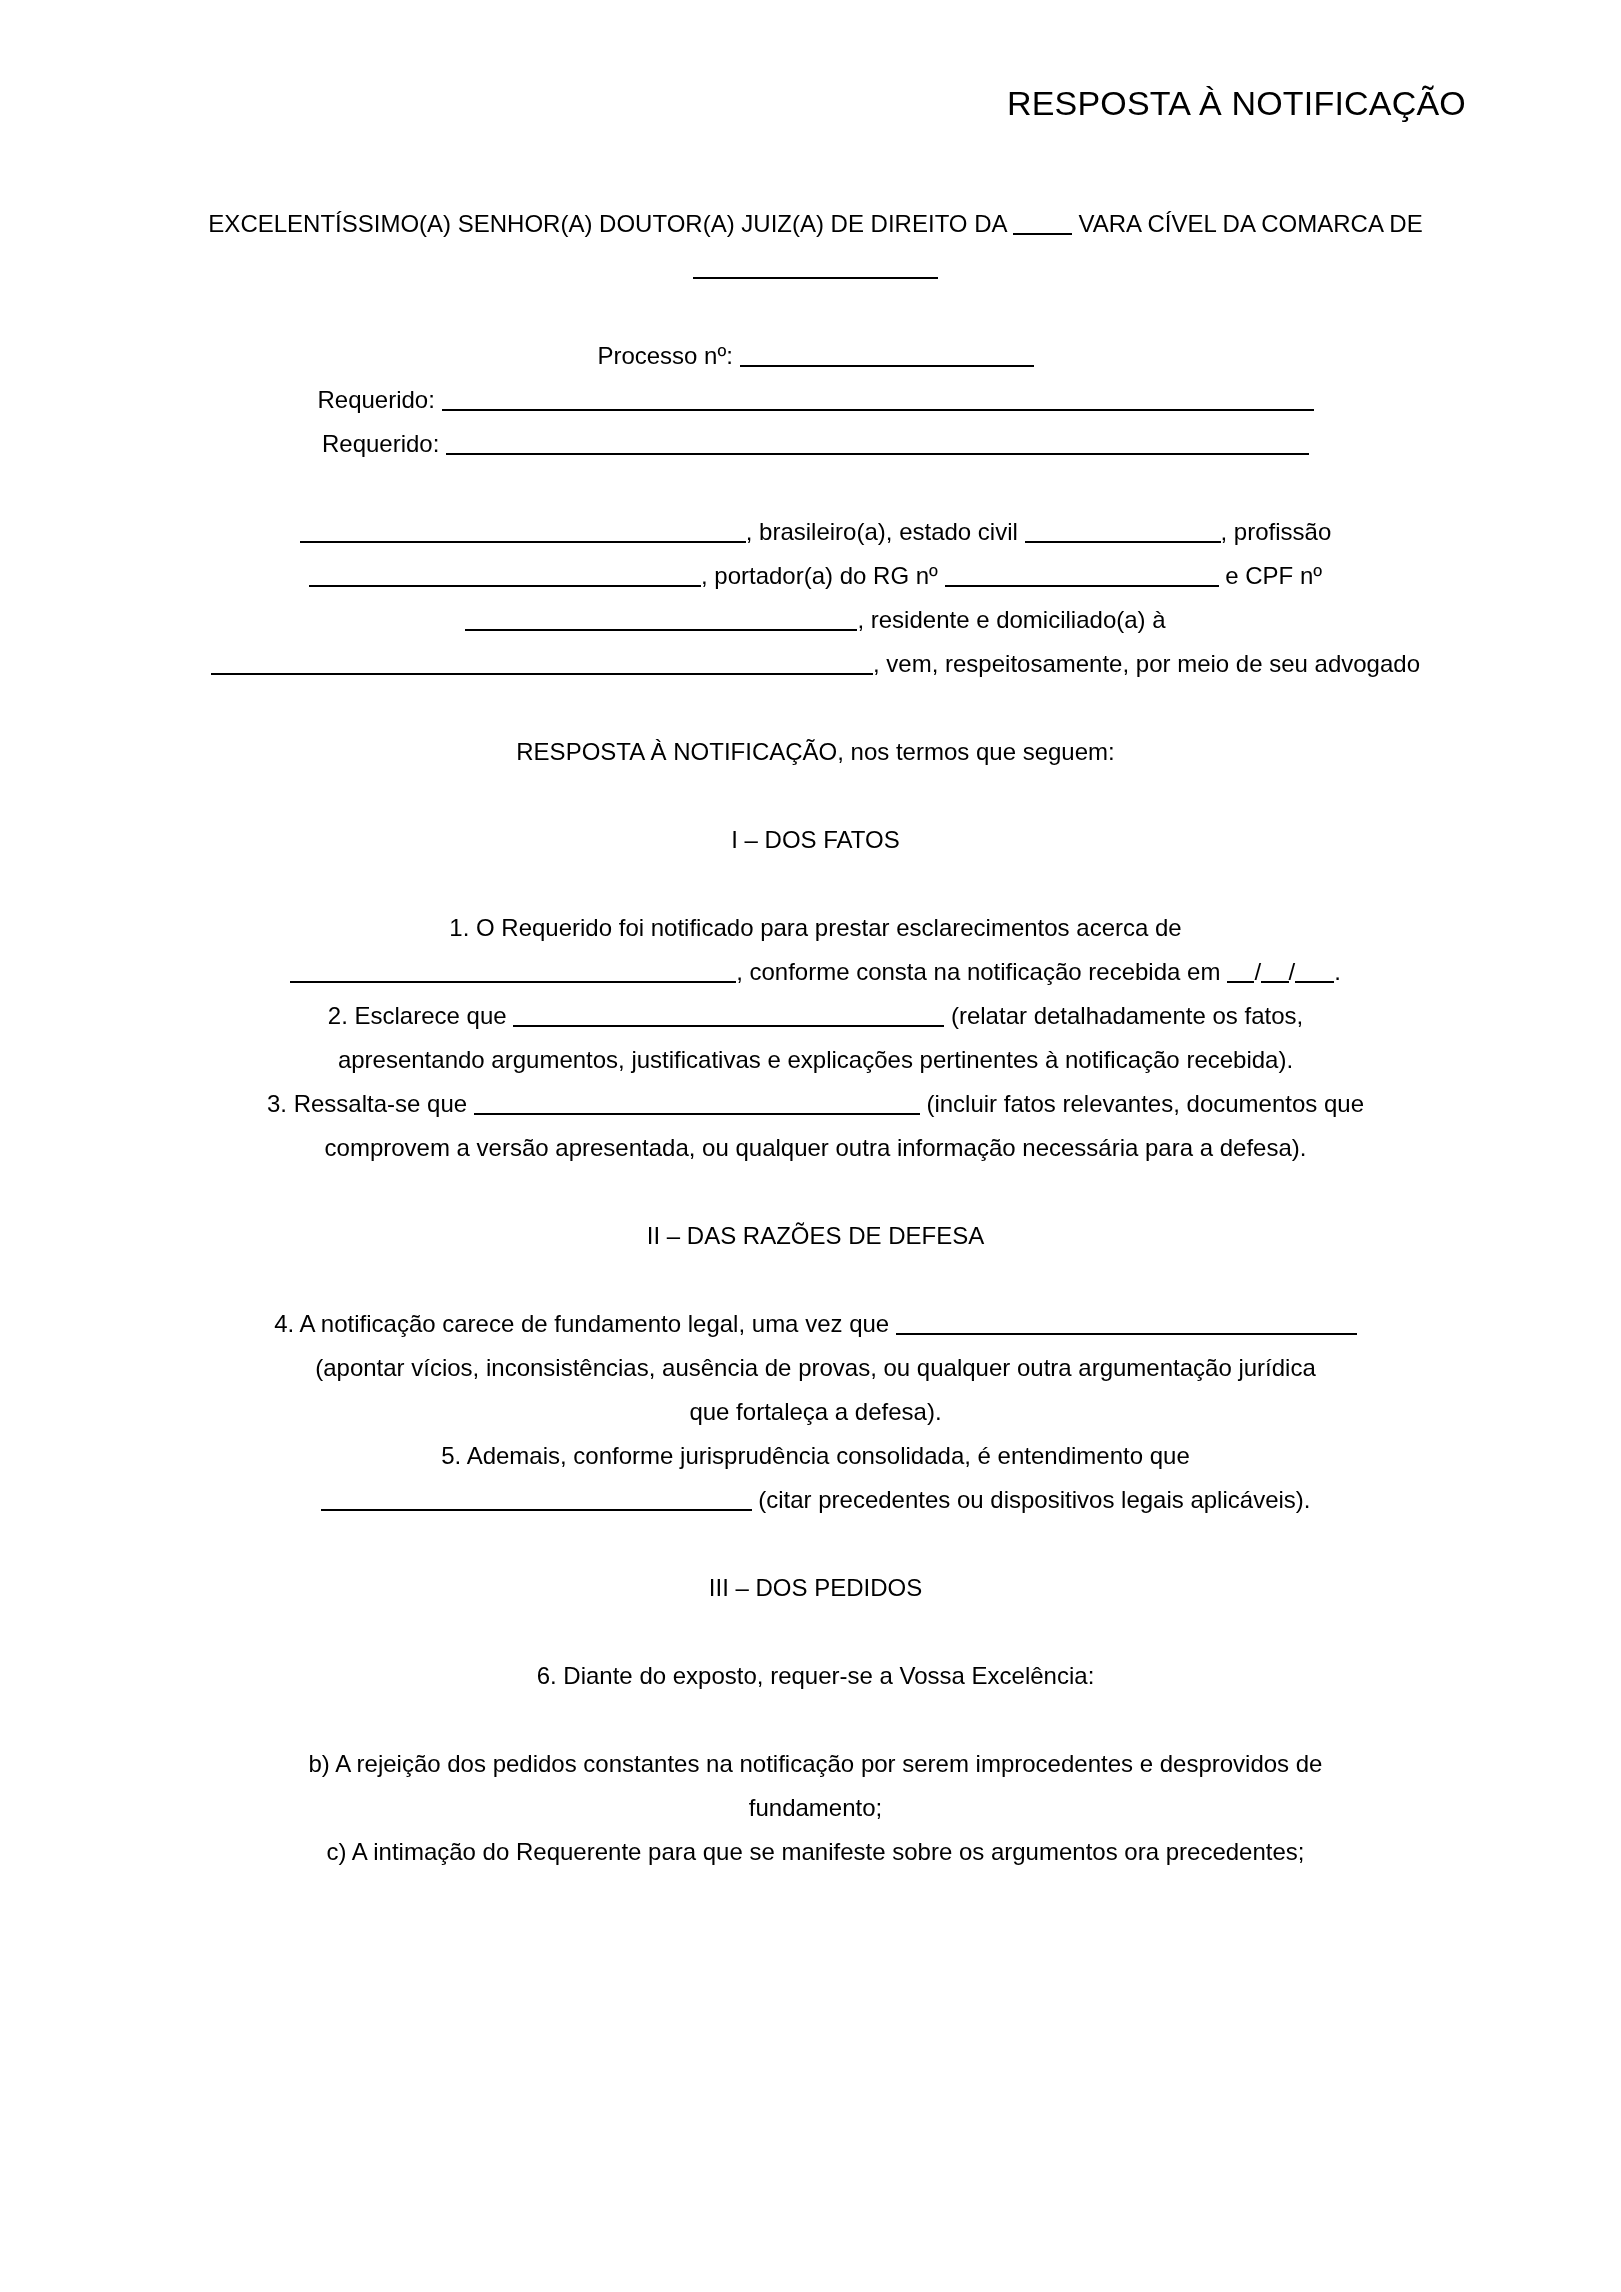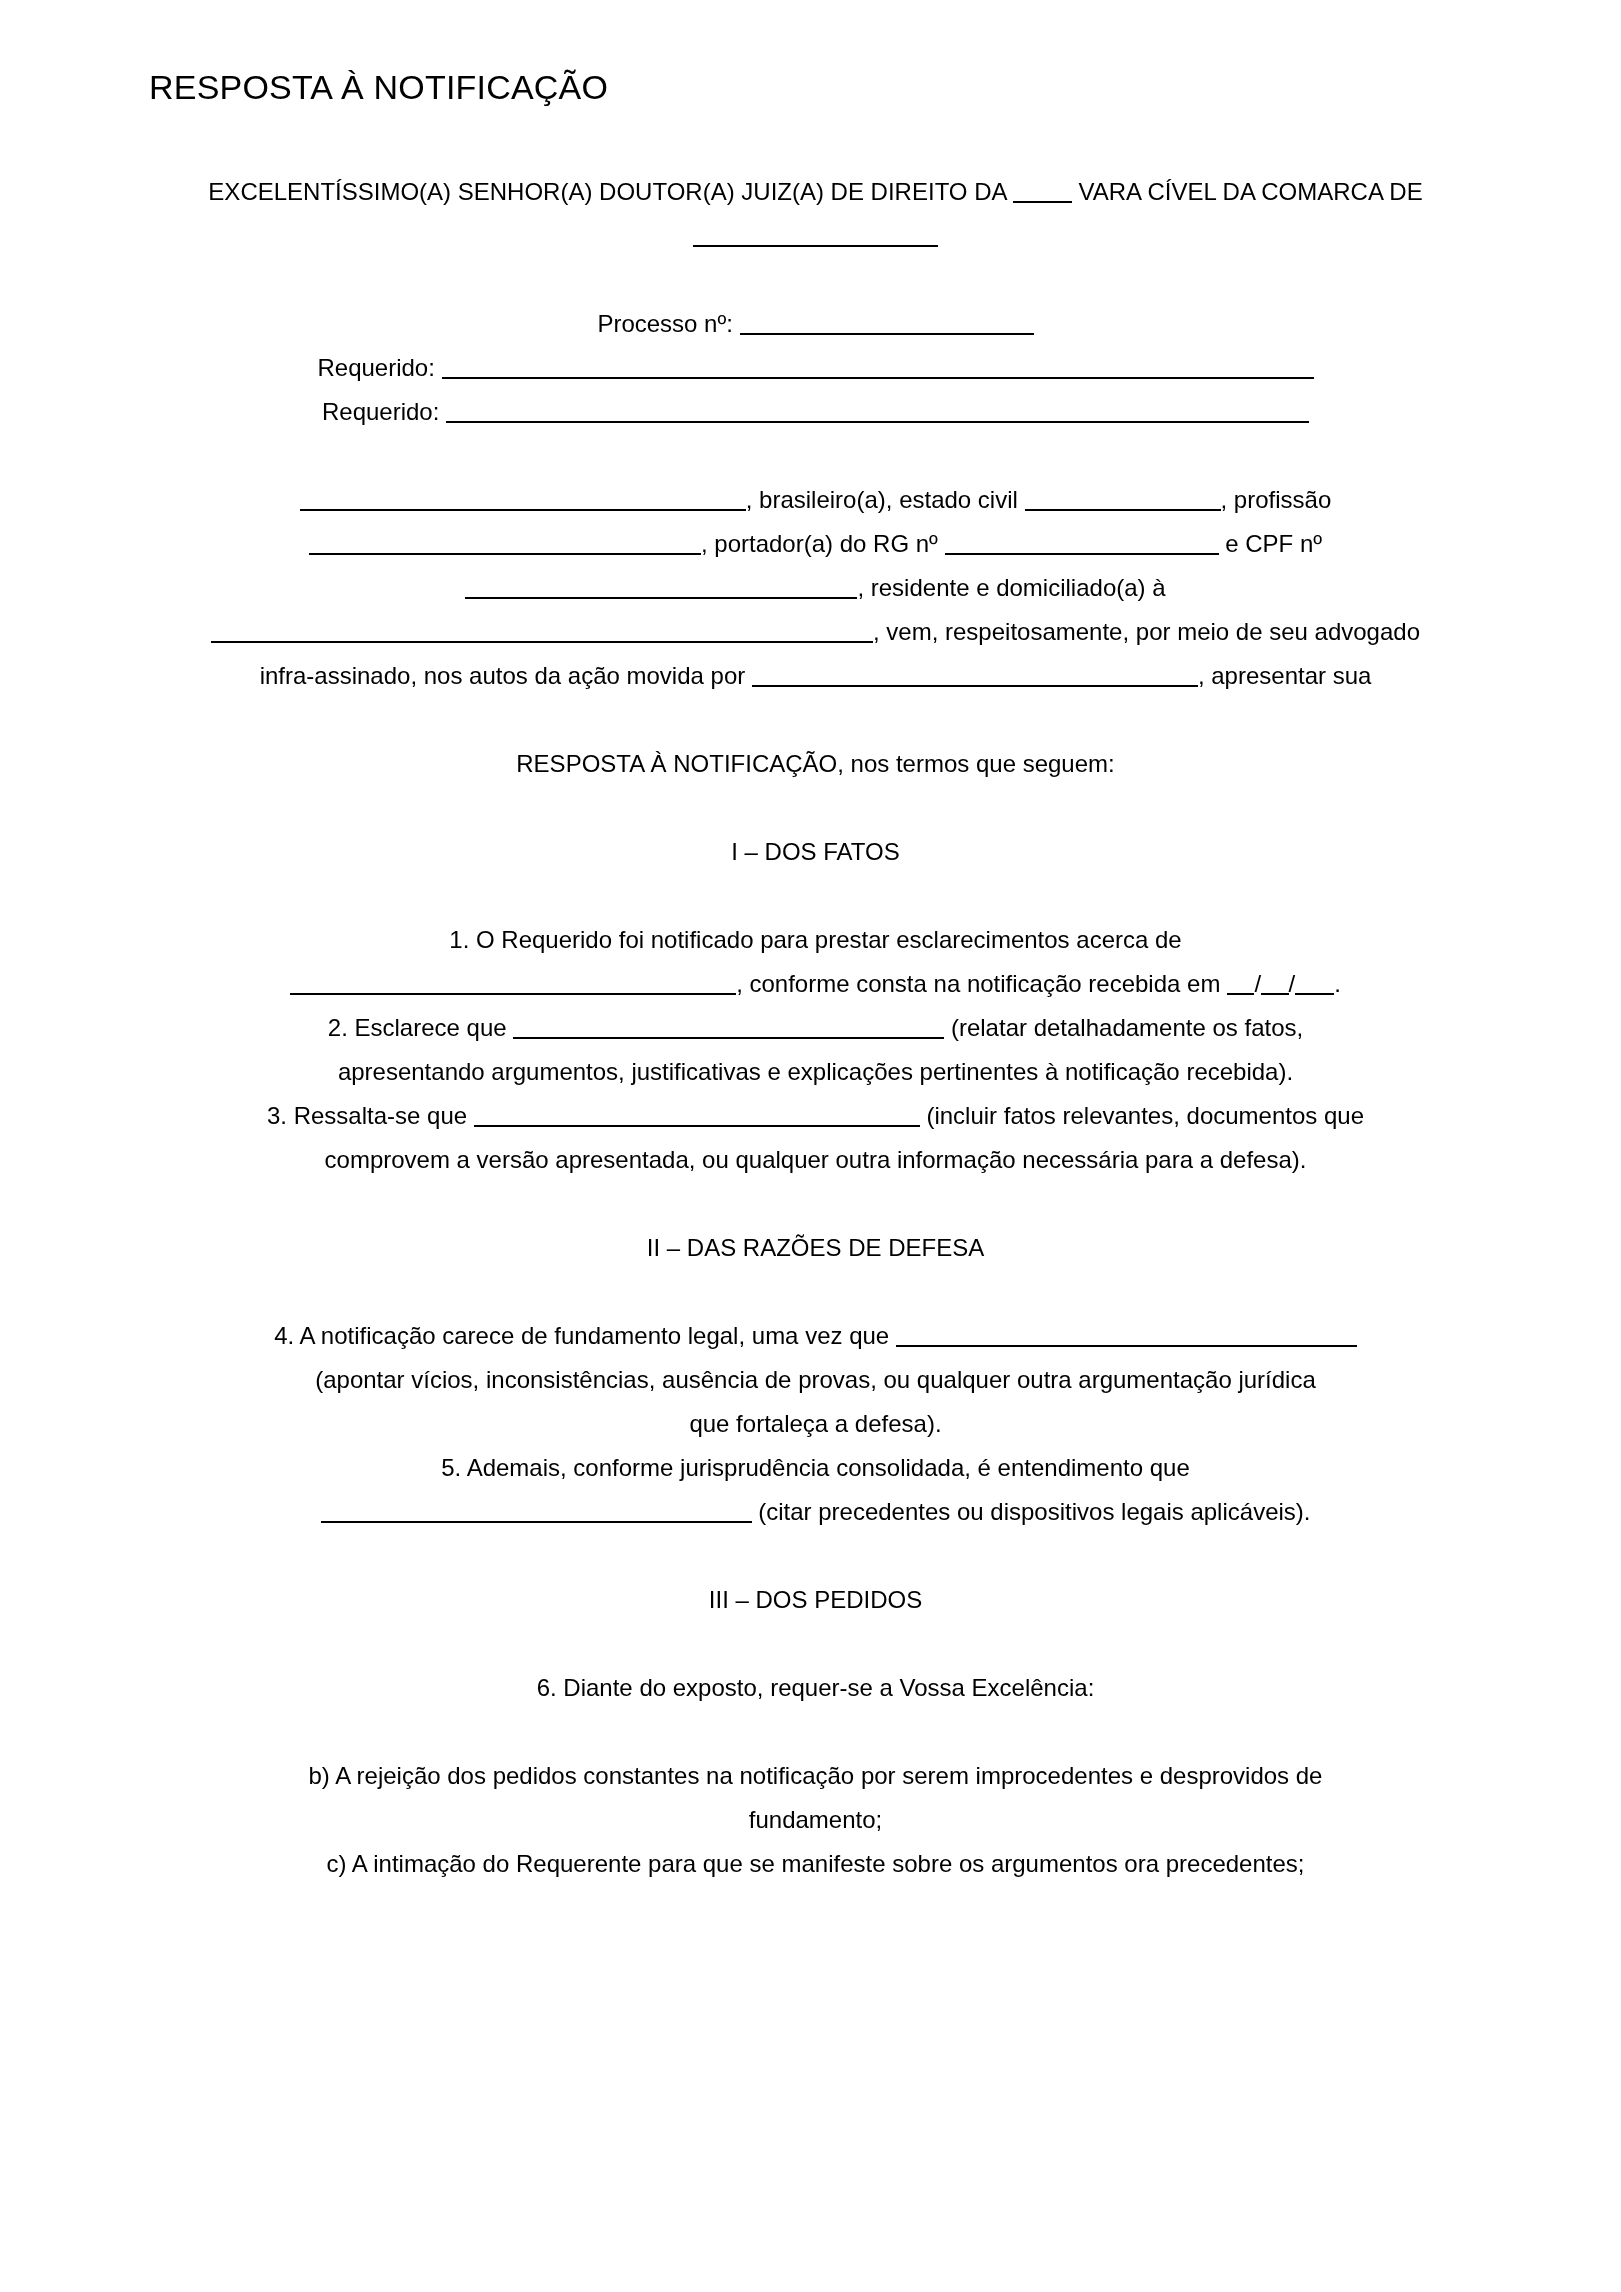--- a/index.html
+++ b/index.html
@@ -22,25 +22,25 @@
     box-sizing: border-box;
     overflow: hidden;
   }
   .content {
     position: absolute;
     left: 149px;
     top: 0;
     width: 1333px;
   }
   .doc-title {
-    text-align: left;
+    text-align: right;
     font-size: 34px;
     font-weight: 400;
     letter-spacing: 0.2px;
-    margin: 0;
+    margin: 16px;
     padding-top: 66px;
     line-height: 1.25;
   }
   .para {
     font-size: 24px;
     line-height: 44px;
     font-weight: 400;
     margin: 0;
     text-align: center;
     white-space: normal;
@@ -99,21 +99,20 @@
     <div class="spacer-lg"></div>
 
     <p class="para"><span class="blank w-455"></span><span>, brasileiro(a), estado civil </span><span class="blank w-200"></span><span>, profissão</span></p>
 
     <p class="para"><span class="blank w-400"></span><span>, portador(a) do RG nº </span><span class="blank w-280"></span><span> e CPF nº</span></p>
 
     <p class="para"><span class="blank w-400"></span><span>, residente e domiciliado(a) à</span></p>
 
     <p class="para"><span class="blank w-675"></span><span>, vem, respeitosamente, por meio de seu advogado</span></p>
 
-    <p class="para"><span>infra-assinado, nos autos da ação movida por </span><span class="blank w-455"></span><span>, apresentar sua</span></p>
 
     <div class="spacer-lg"></div>
 
     <p class="para">RESPOSTA À NOTIFICAÇÃO, nos termos que seguem:</p>
 
     <div class="spacer-lg"></div>
 
     <p class="para sec-head">I – DOS FATOS</p>
 
     <div class="spacer-lg"></div>

